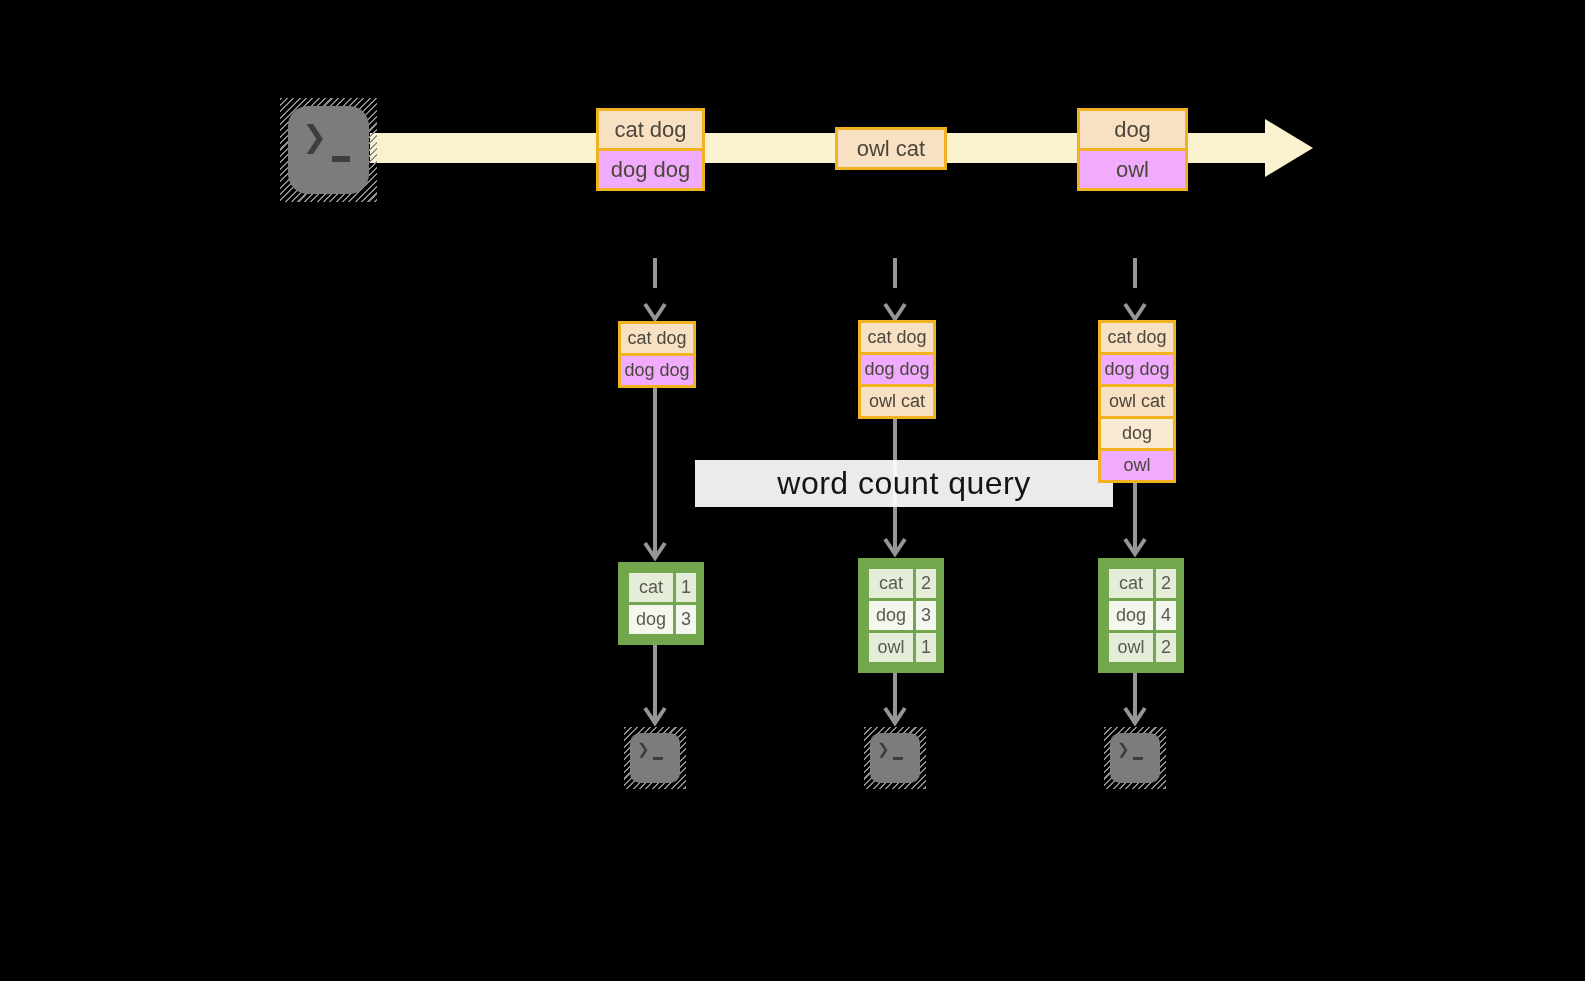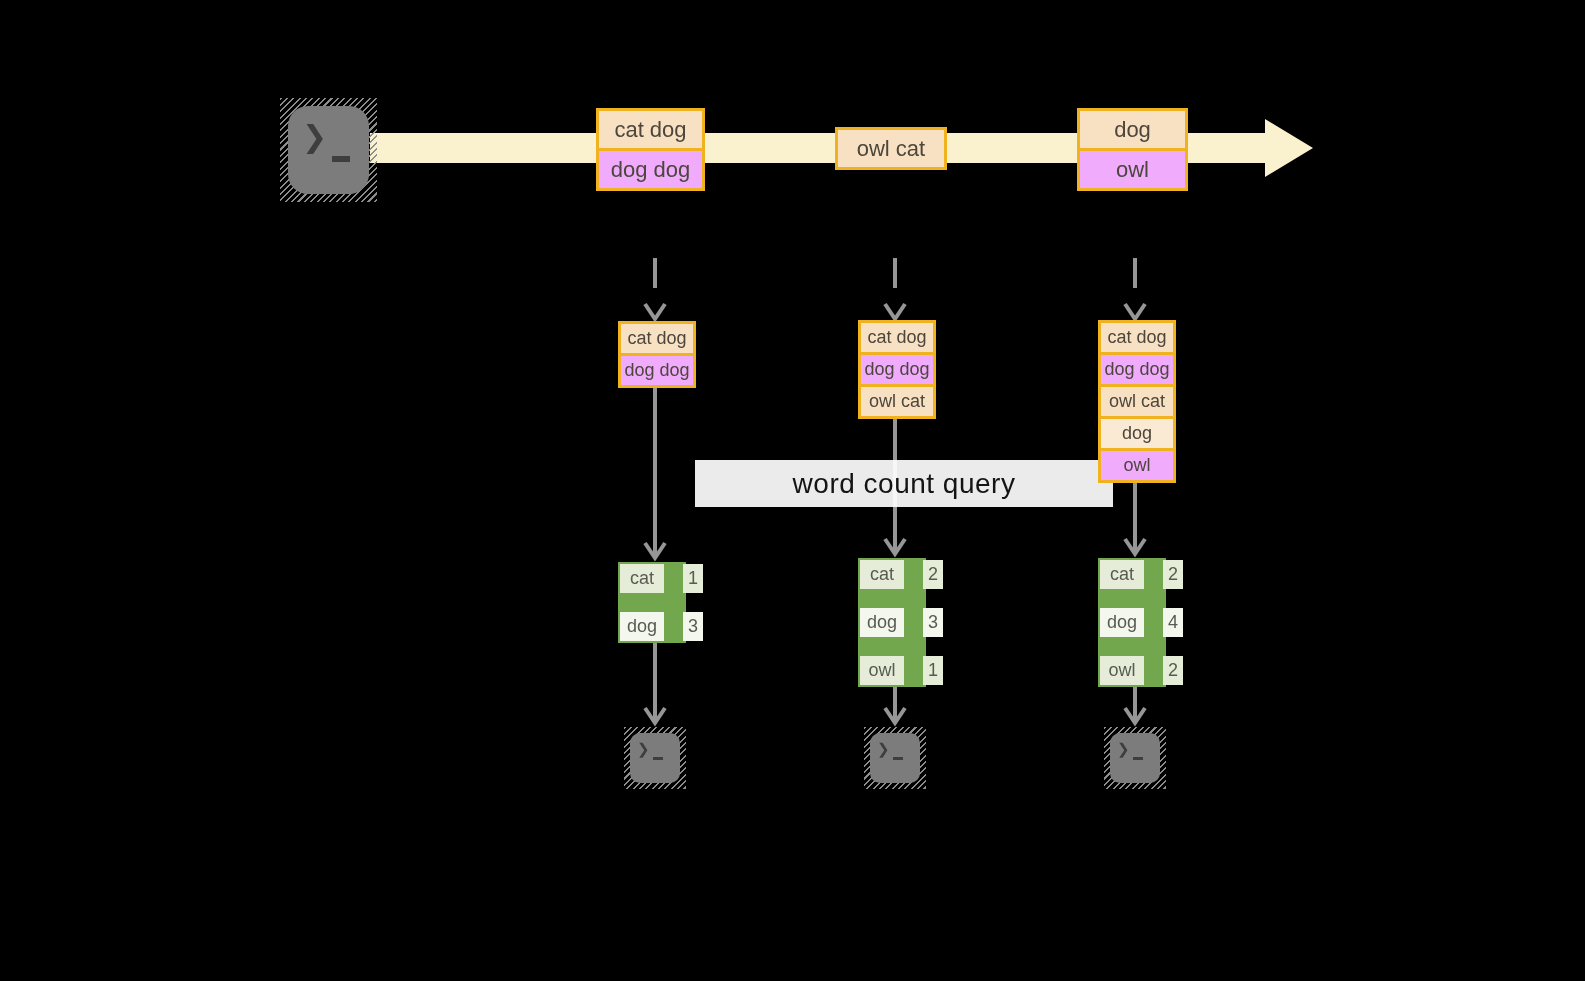--- a/index.html
+++ b/index.html
@@ -45,27 +45,27 @@
   .stack .cell{
     text-align:center;color:#4c463c;
     height:29px;line-height:29px;font-size:18px;
   }
 
   
   .query{
     position:absolute;z-index:2;left:695px;top:460px;width:418px;height:47px;
     background:rgba(255,255,255,0.92);
     display:flex;align-items:center;justify-content:center;
-    font-size:28px;font-weight:300;color:#141414;letter-spacing:0.5px;
+    font-size:32px;font-weight:300;color:#141414;letter-spacing:0.5px;
   }
 
   
   .wtable{
-    position:absolute;z-index:2;background:#73A74E;padding:2px;
-    display:grid;grid-template-columns:44px 20px;gap:19px;width:64px;
+    position:absolute;z-index:2;background:#73A74E;padding:11px;
+    display:grid;grid-template-columns:44px 20px;gap:3px;width:64px;
   }
   .wtable .tcell{
     text-align:center;color:#5a5a52;
     height:29px;line-height:29px;font-size:18px;
   }
   .row-green{background:#E5EDD9;}
   .row-white{background:#F3F7EE;}
 </style>
 </head>
 <body>

